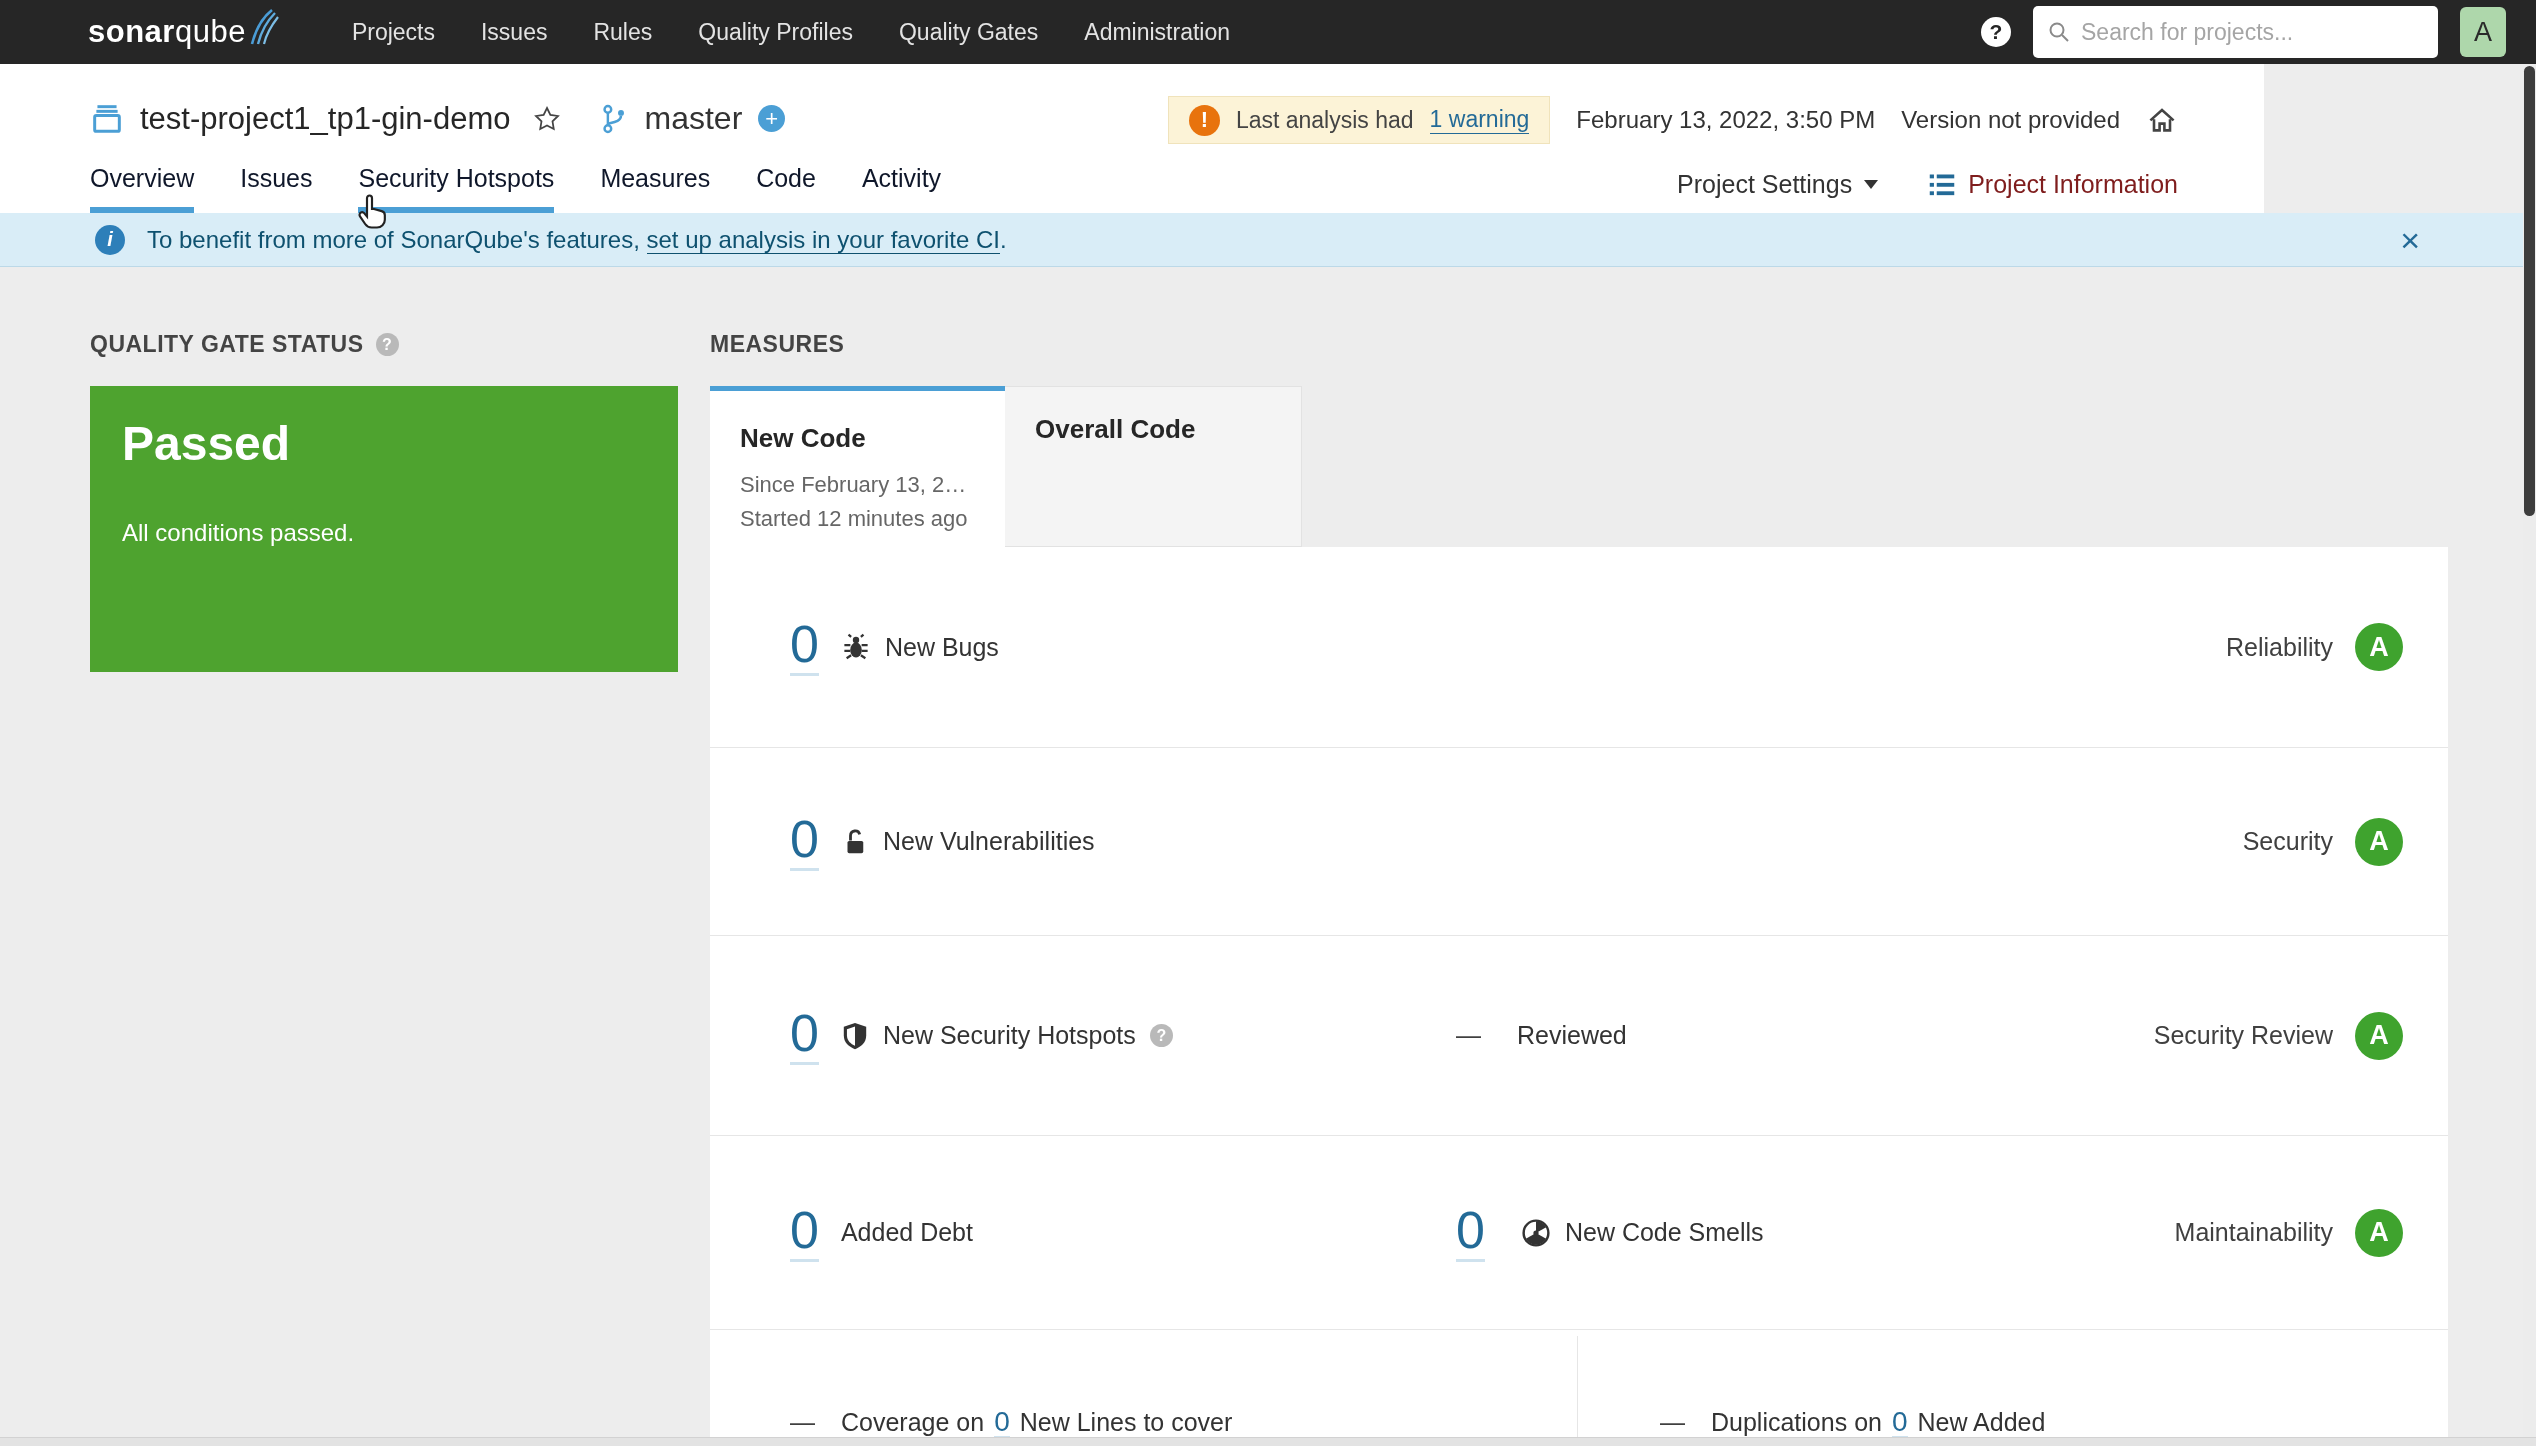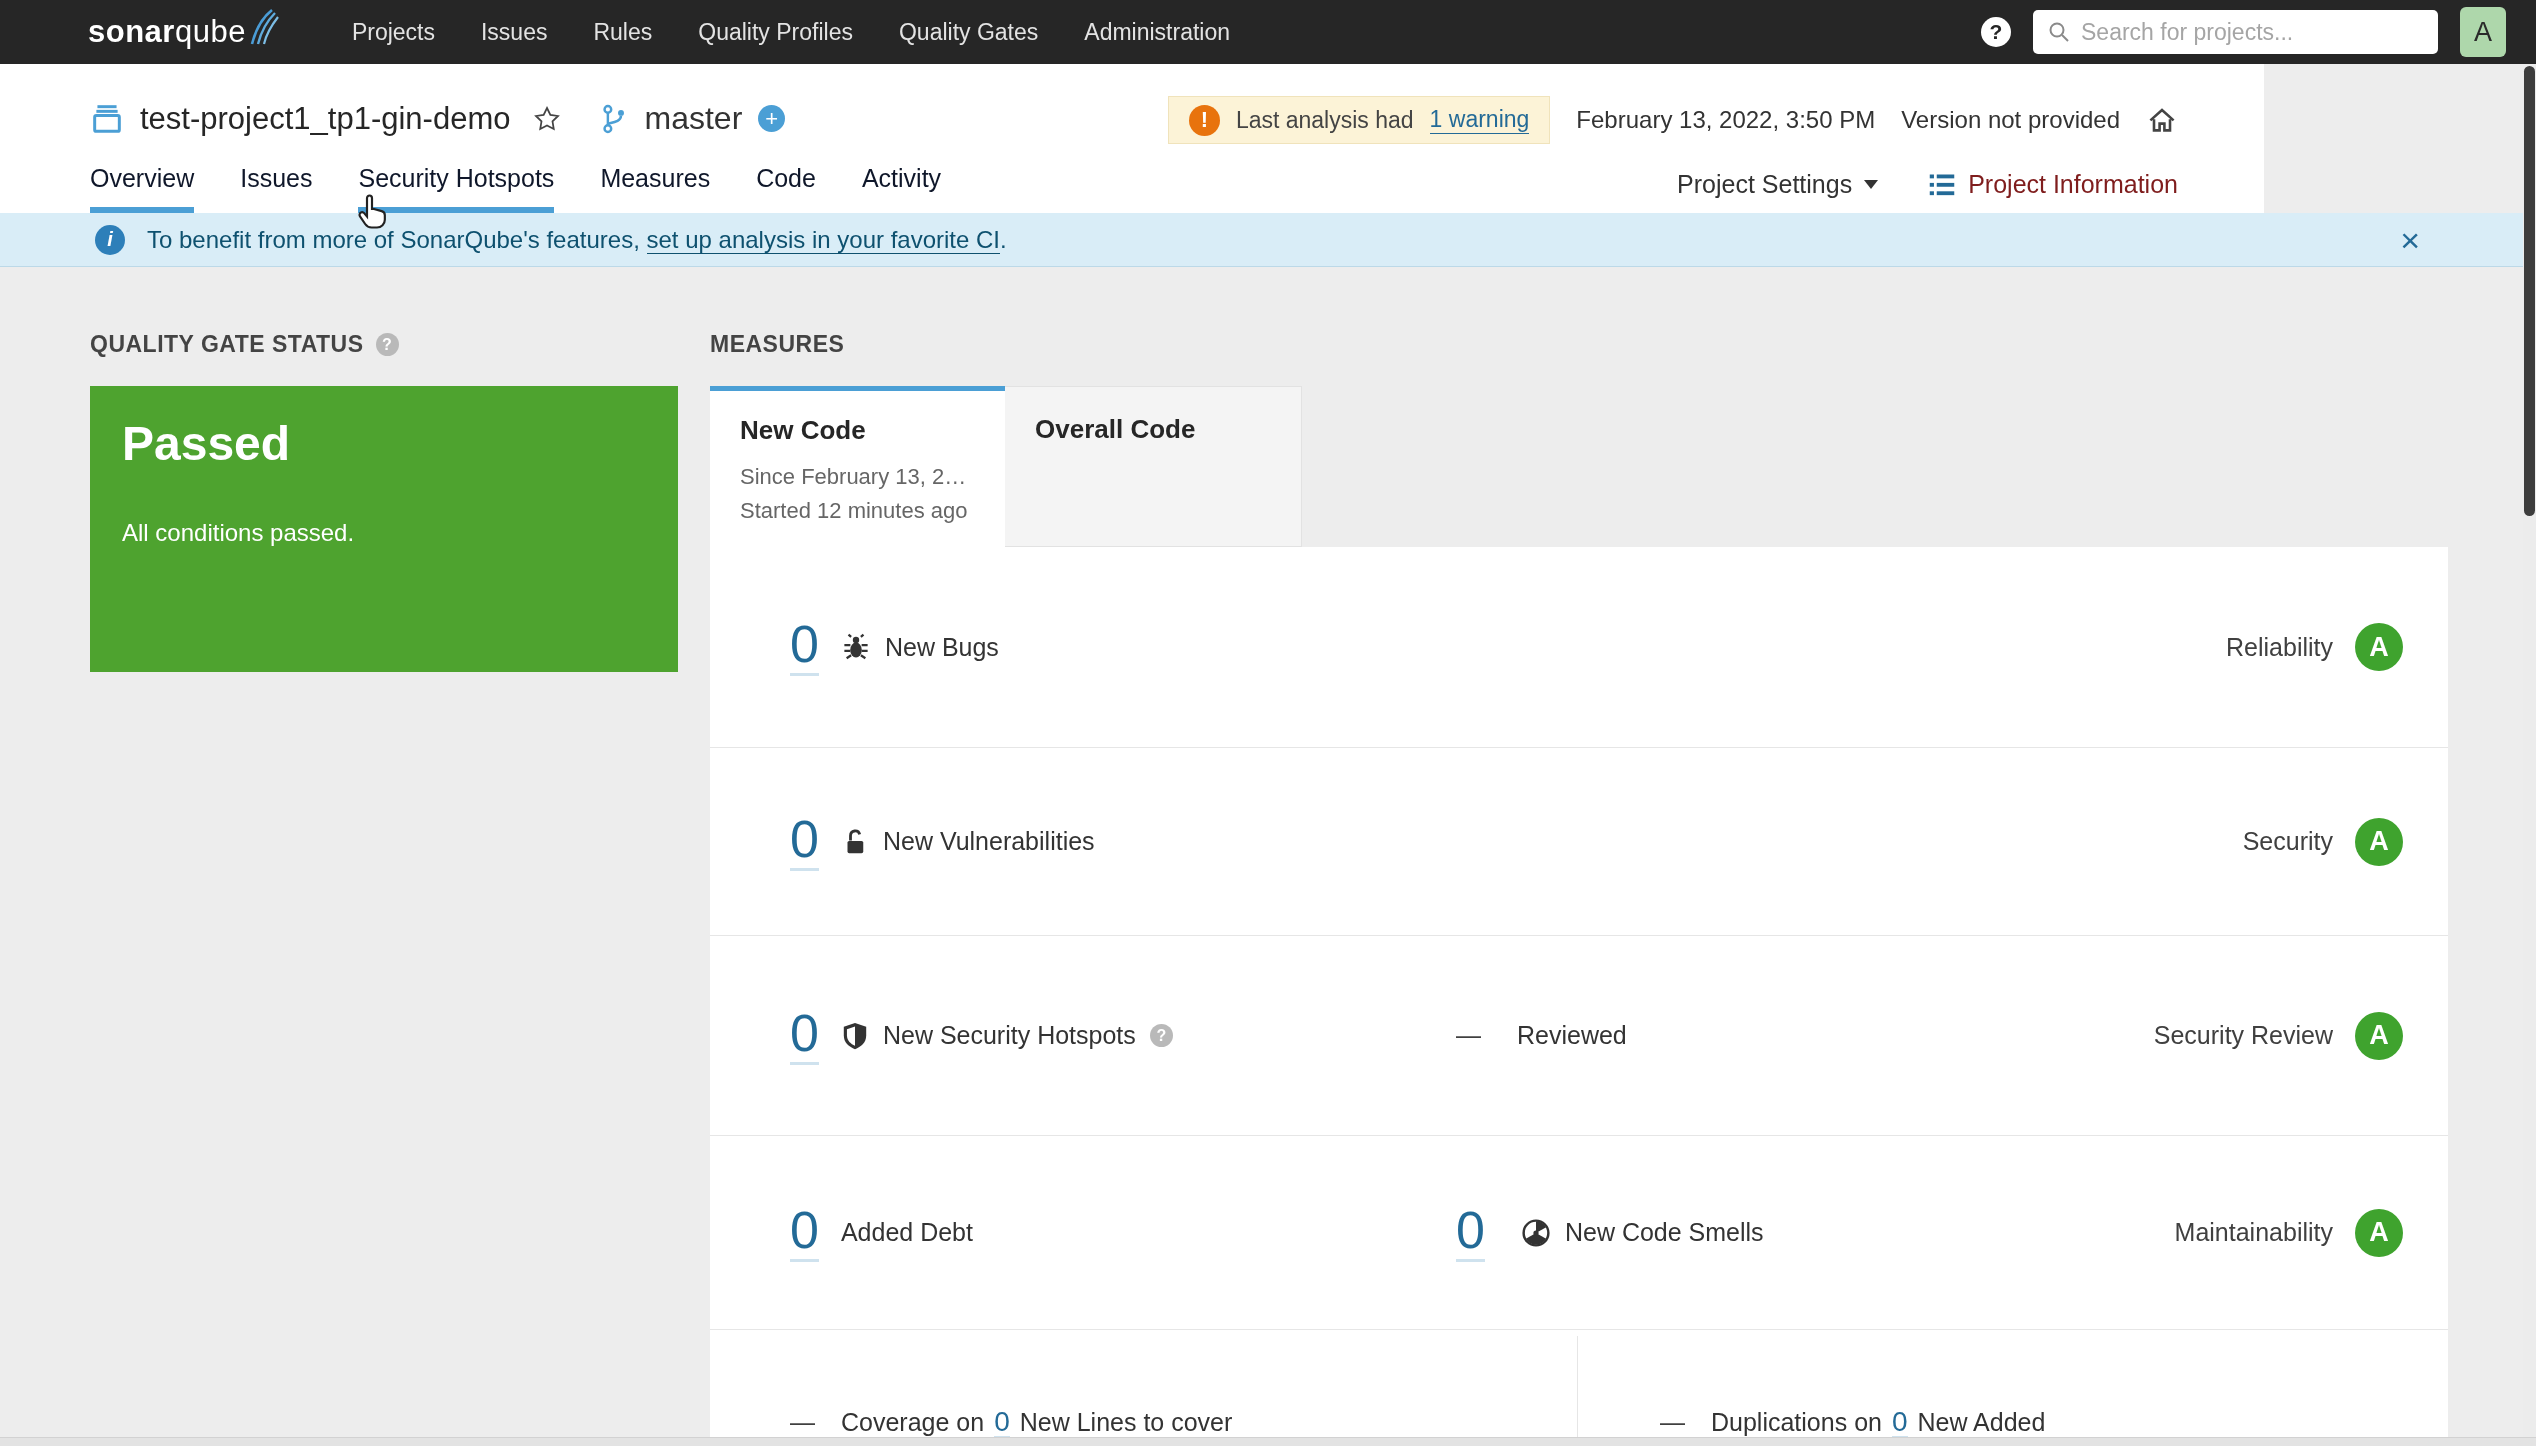--- a/index.html
+++ b/index.html
@@ -11,21 +11,21 @@
             display:flex; align-items:center; padding:0 30px 0 88px; }
   .logo { display:flex; align-items:flex-start; margin-right:72px; cursor:pointer; }
   .logo-text { color:#fff; font-size:31px; letter-spacing:.5px; }
   .logo-text b { font-weight:700; }
   .logo-arcs { margin-left:4px; margin-top:-6px; }
   .nav-items { display:flex; gap:46px; }
   .nav-item { color:#e3e3e3; font-size:23px; cursor:pointer; }
   .nav-right { margin-left:auto; display:flex; align-items:center; gap:22px; }
   .help-circle { width:30px; height:30px; border-radius:50%; background:#fff; color:#262626;
                  font-weight:bold; font-size:21px; display:inline-flex; align-items:center; justify-content:center; cursor:pointer; }
-  .searchbox { width:405px; height:44px; background:#fff; border-radius:5px; display:flex; align-items:center; padding:8px 14px; gap:10px; }
+  .searchbox { width:405px; height:52px; background:#fff; border-radius:5px; display:flex; align-items:center; padding:8px 14px; gap:10px; }
   .searchbox input { border:none; outline:none; flex:1; font-size:23px; color:#333; font-family:"Liberation Sans", sans-serif; }
   .searchbox input::placeholder { color:#a5a5a5; }
   .avatar { width:46px; height:50px; border-radius:6px; background:#aed7ab; color:#2a2a2a;
             font-size:27px; display:flex; align-items:center; justify-content:center; cursor:pointer; }
 
   
   #project-header { position:absolute; top:64px; left:0; width:2264px; height:149px; background:#fff; }
   .title-row { position:absolute; left:90px; top:36px; display:flex; align-items:center; gap:16px; }
   .project-name { font-size:31px; color:#262626; }
   .branch-name { font-size:32px; color:#333; }
@@ -61,21 +61,21 @@
   .qmark { width:23px; height:23px; border-radius:50%; background:#b9b9b9; color:#fff; font-size:16px; font-weight:bold;
            display:inline-flex; align-items:center; justify-content:center; flex:none; }
 
   .qg-section { position:absolute; left:90px; top:64px; width:588px; }
   .qg-box { margin-top:28px; height:286px; background:#4ea32f; color:#fff; padding:30px 32px; }
   .qg-status { font-size:48px; font-weight:bold; }
   .qg-subtext { font-size:24px; margin-top:48px; }
 
   .measures-section { position:absolute; left:710px; top:64px; width:1738px; }
   .m-tabs { margin-top:28px; display:flex; height:161px; }
-  .tab-newcode { width:295px; background:#fff; border-top:5px solid #4b9fd5; padding:24px 30px 0 30px; cursor:pointer; }
+  .tab-newcode { width:295px; background:#fff; border-top:5px solid #4b9fd5; padding:32px 30px 0 30px; cursor:pointer; }
   .tab-overall { width:297px; background:#f4f4f4; border:1px solid #e2e2e2; border-left:none; padding:27px 30px 0 30px; cursor:pointer; }
   .m-tab-label { font-size:26px; font-weight:bold; color:#262626; }
   .m-tab-sub { font-size:22px; color:#666; margin-top:14px; line-height:34px; }
 
   .m-card { background:#fff; }
   .m-row { position:relative; display:flex; align-items:center; padding:0 45px 0 80px; border-bottom:1px solid #e6e6e6; }
   .metric { display:flex; align-items:center; gap:22px; }
   .big-num { font-size:52px; color:#236a97; line-height:1; border-bottom:3px solid #cfe2ee; padding-bottom:3px; cursor:pointer; }
   .metric-label { display:flex; align-items:center; gap:14px; font-size:25px; color:#333; }
   .row-right { margin-left:auto; display:flex; align-items:center; gap:22px; }

